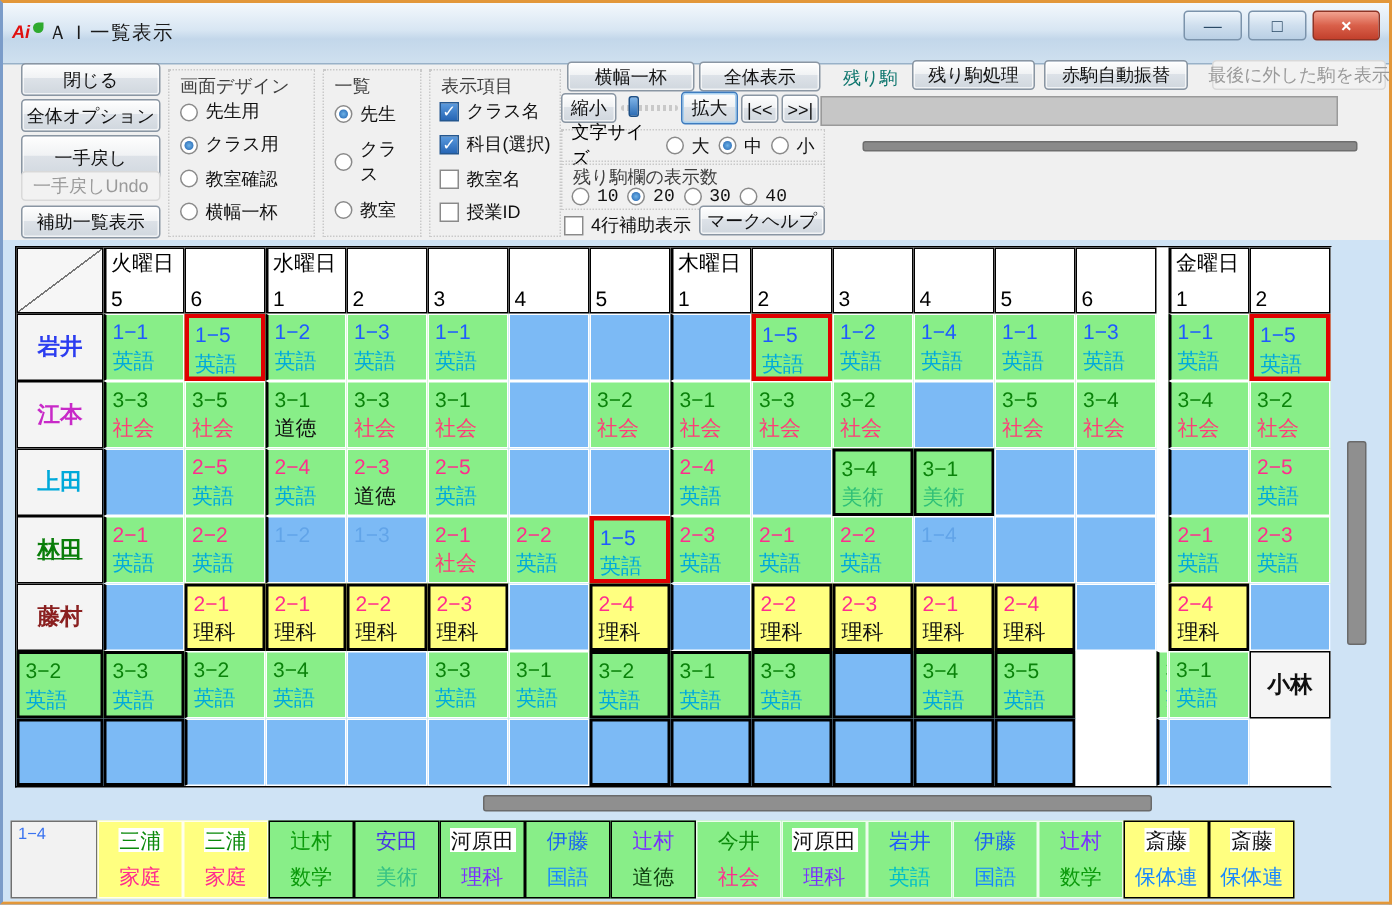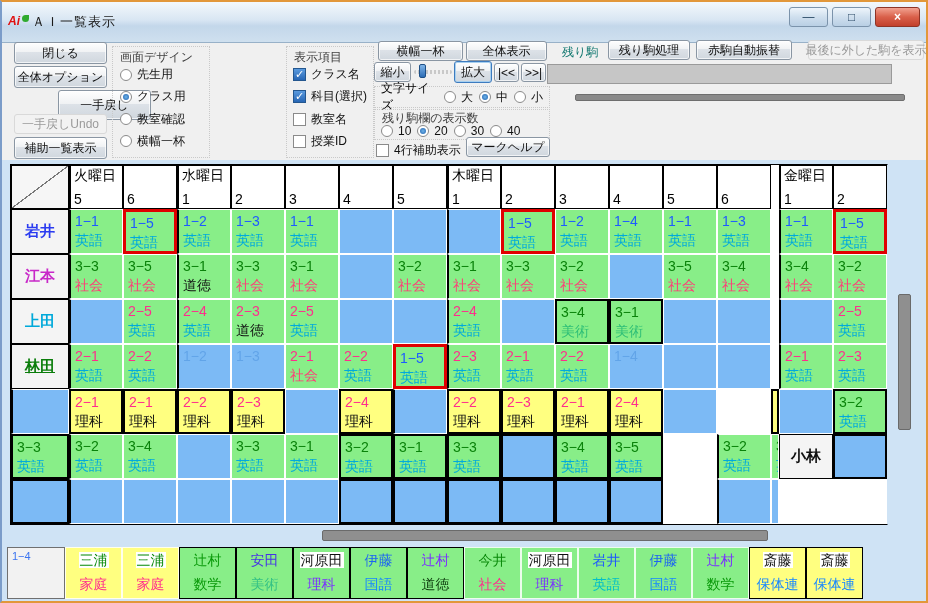--- a/index.html
+++ b/index.html
@@ -97,21 +97,21 @@
           <span>□</span>
         </span>
       <span class="winbtn close">
           <span>×</span>
         </span>
     </span>
   </div>
 
   <div class="btn abs" style="left:12px;top:40px;width:93px;height:22px;">閉じる</div>
   <div class="btn abs" style="left:12px;top:64px;width:93px;height:22px;">全体オプション</div>
-  <div class="btn abs" style="left:12px;top:88px;width:93px;height:30px;margin-left:44px;">一手戻し</div>
+  <div class="btn abs" style="left:12px;top:88px;width:93px;height:30px;">一手戻し</div>
   <div class="btn abs disabled" style="left:12px;top:112px;width:93px;height:20px;">一手戻しUndo</div>
   <div class="btn abs" style="left:12px;top:135px;width:93px;height:22px;">補助一覧表示</div>
 
   <div class="group abs" style="left:110px;top:44px;width:98px;height:112px;">
     <span class="glabel">画面デザイン</span>
     <div class="radio-col">
         <span class="radio-row">
           <span class="radio"></span>
           <span>先生用</span>
         </span>
@@ -123,20 +123,37 @@
           <span class="radio"></span>
           <span>教室確認</span>
         </span>
         <span class="radio-row">
           <span class="radio"></span>
           <span>横幅一杯</span>
         </span>
       </div>
   </div>
 
+  <div class="group abs" style="left:213px;top:44px;width:66px;height:112px;">
+    <span class="glabel">一覧</span>
+    <div class="radio-col">
+        <span class="radio-row">
+          <span class="radio sel"></span>
+          <span>先生</span>
+        </span>
+        <span class="radio-row">
+          <span class="radio"></span>
+          <span>クラス</span>
+        </span>
+        <span class="radio-row">
+          <span class="radio"></span>
+          <span>教室</span>
+        </span>
+      </div>
+  </div>
 
   <div class="group abs" style="left:284px;top:44px;width:88px;height:112px;">
     <span class="glabel">表示項目</span>
     <div class="check-col">
         <span class="check-row">
           <span class="checkbox on">✓</span>
           <span>クラス名</span>
         </span>
         <span class="check-row">
           <span class="checkbox on">✓</span>
@@ -175,21 +192,21 @@
         </span>
         <span class="radio-row">
           <span class="radio"></span>
           <span>小</span>
         </span>
       </div>
   </div>
 
   <div class="group abs" style="left:372px;top:107px;width:176px;height:31px;">
     <span class="glabel" style="top:0;">残り駒欄の表示数</span>
-    <div class="inline-radios" style="height:100%;padding-top:12px;">
+    <div class="inline-radios" style="height:100%;padding-top:12px;font-family:Liberation Mono, monospace;">
         <span class="radio-row">
           <span class="radio"></span>
           <span>10</span>
         </span>
         <span class="radio-row">
           <span class="radio sel"></span>
           <span>20</span>
         </span>
         <span class="radio-row">
           <span class="radio"></span>
@@ -464,20 +481,21 @@
         <div class="cell blue"></div>
         <div class="spacer"></div>
         <div class="cell green daystart">
           <div style="color: rgb(255, 45, 141);">2−1</div>
           <div style="color: rgb(0, 170, 220);">英語</div>
         </div>
         <div class="cell green">
           <div style="color: rgb(255, 45, 141);">2−3</div>
           <div style="color: rgb(0, 170, 220);">英語</div>
         </div>
+        <div class="ncell" style="color: rgb(138, 32, 32);">藤村</div>
         <div class="cell blue daystart"></div>
         <div class="cell yellow bold">
           <div style="color: rgb(255, 45, 141);">2−1</div>
           <div style="color: rgb(16, 16, 16);">理科</div>
         </div>
         <div class="cell yellow daystart bold">
           <div style="color: rgb(255, 45, 141);">2−1</div>
           <div style="color: rgb(16, 16, 16);">理科</div>
         </div>
         <div class="cell yellow bold">

